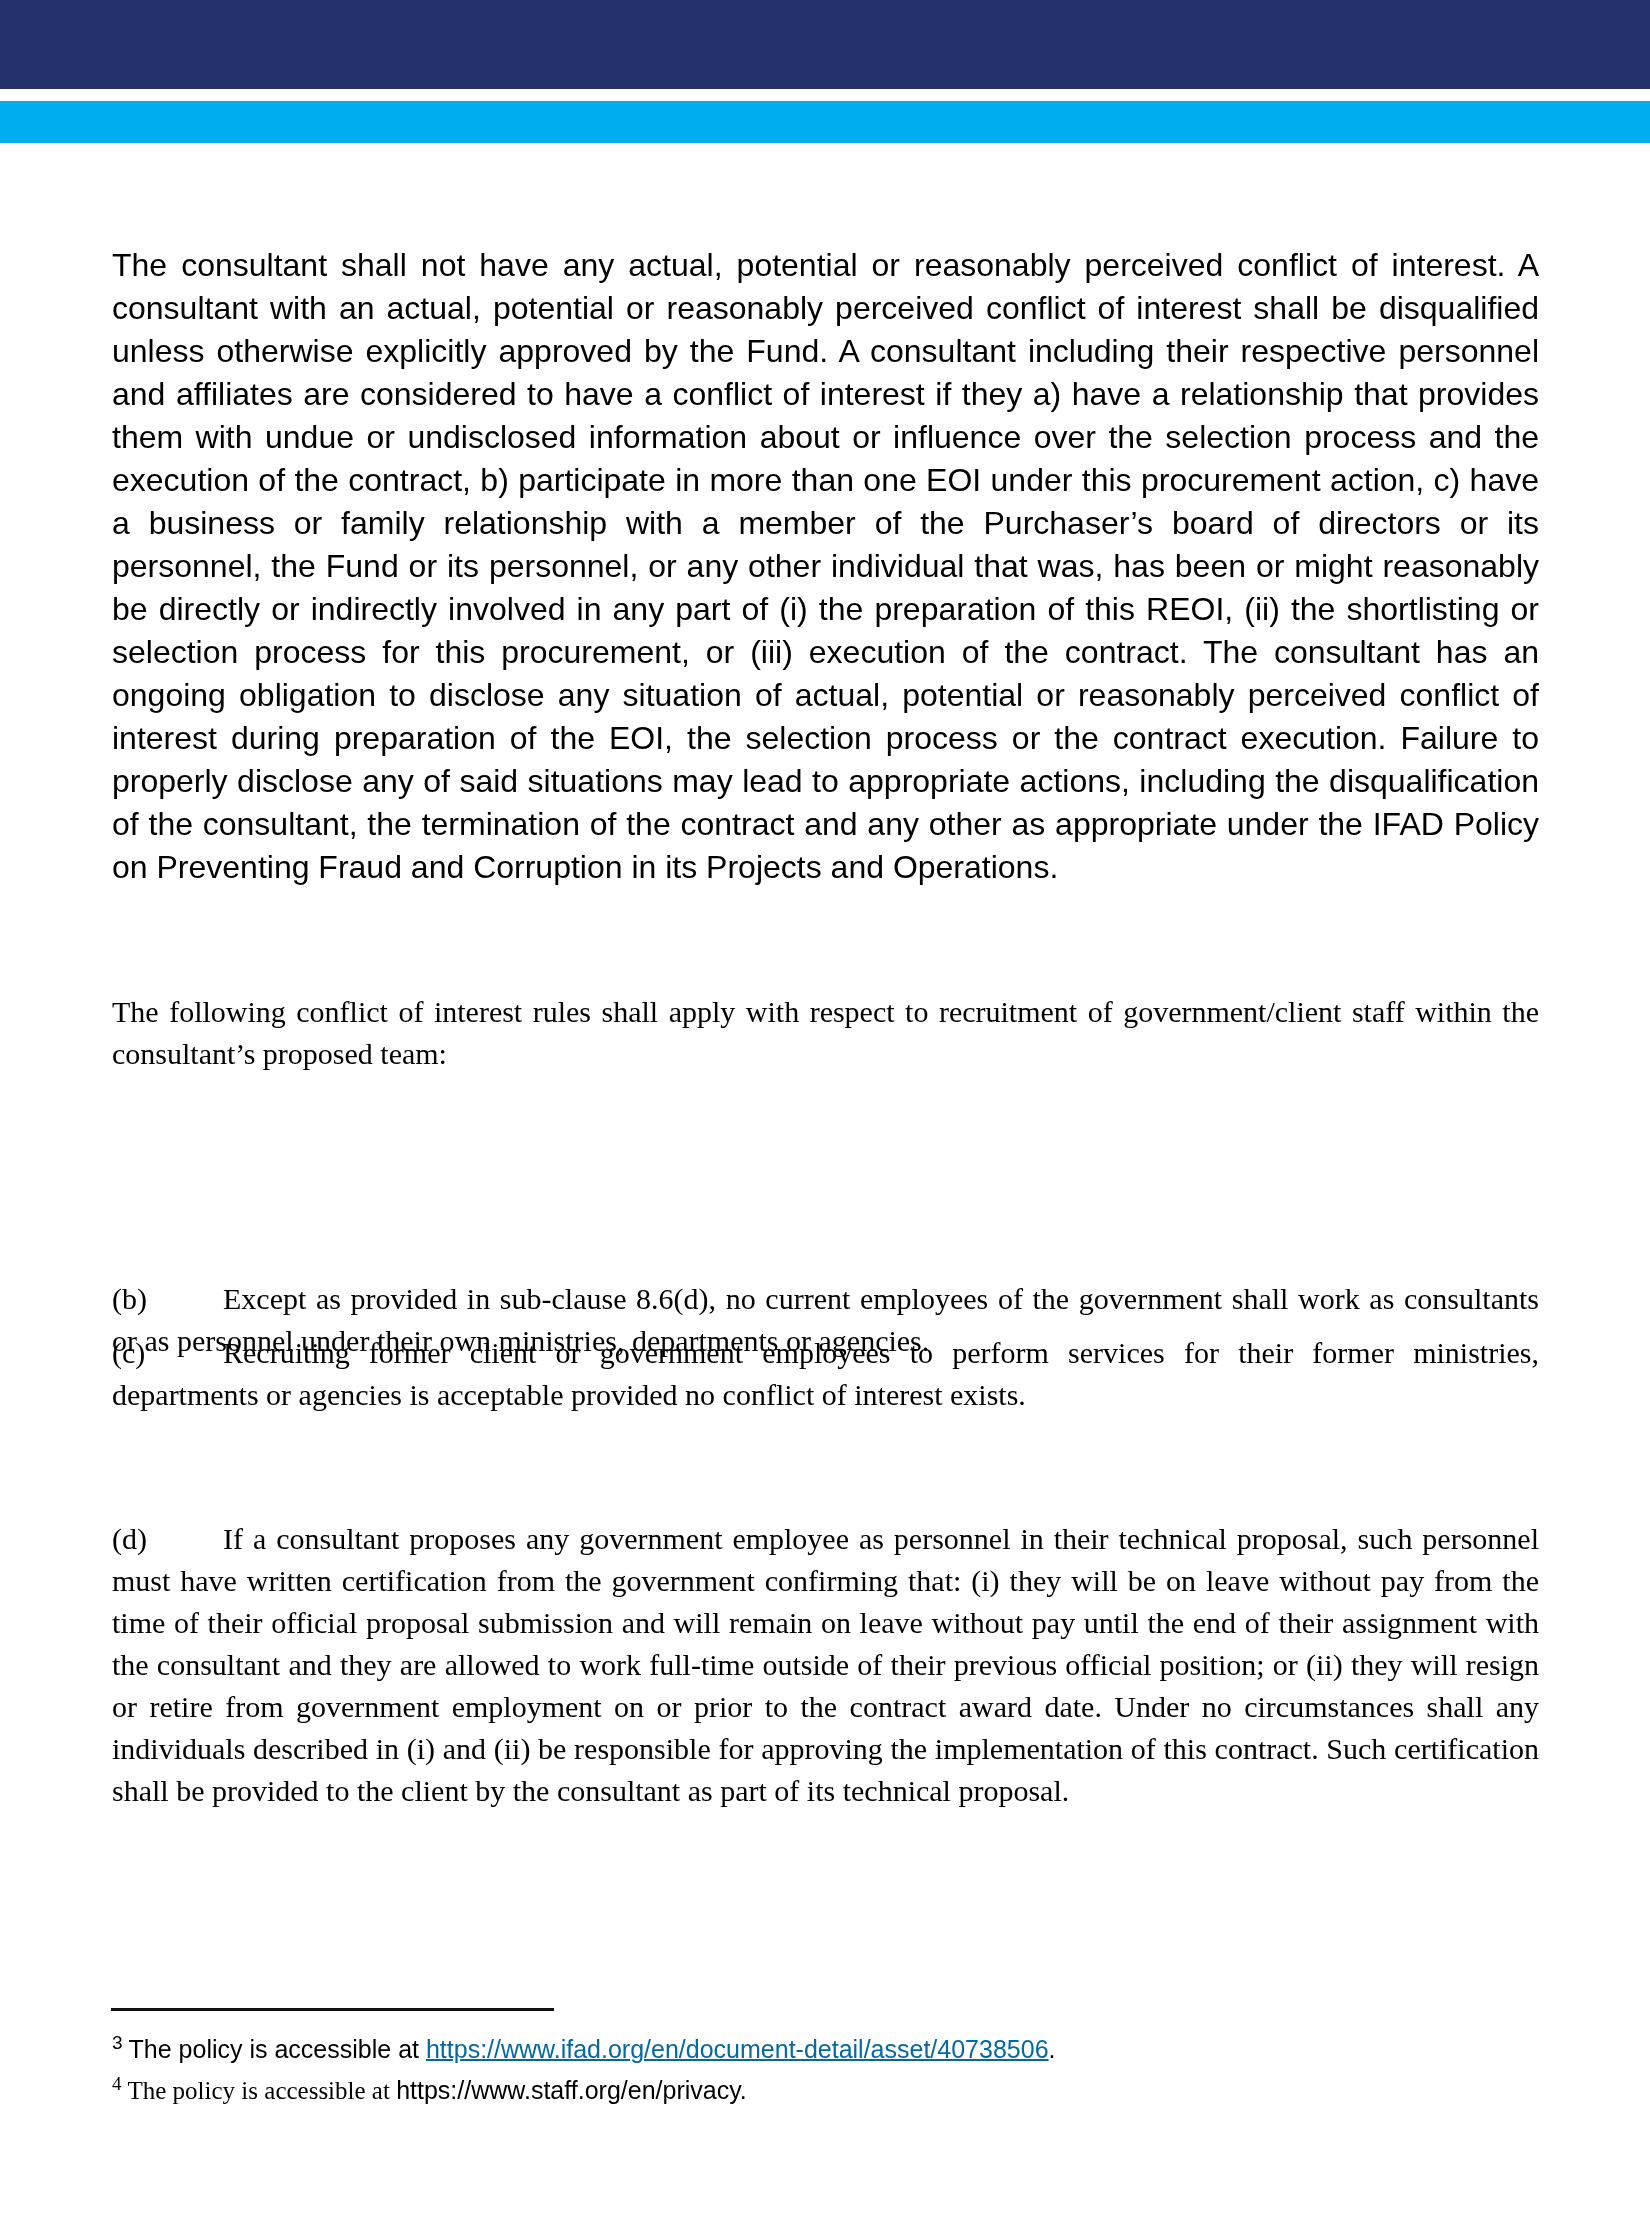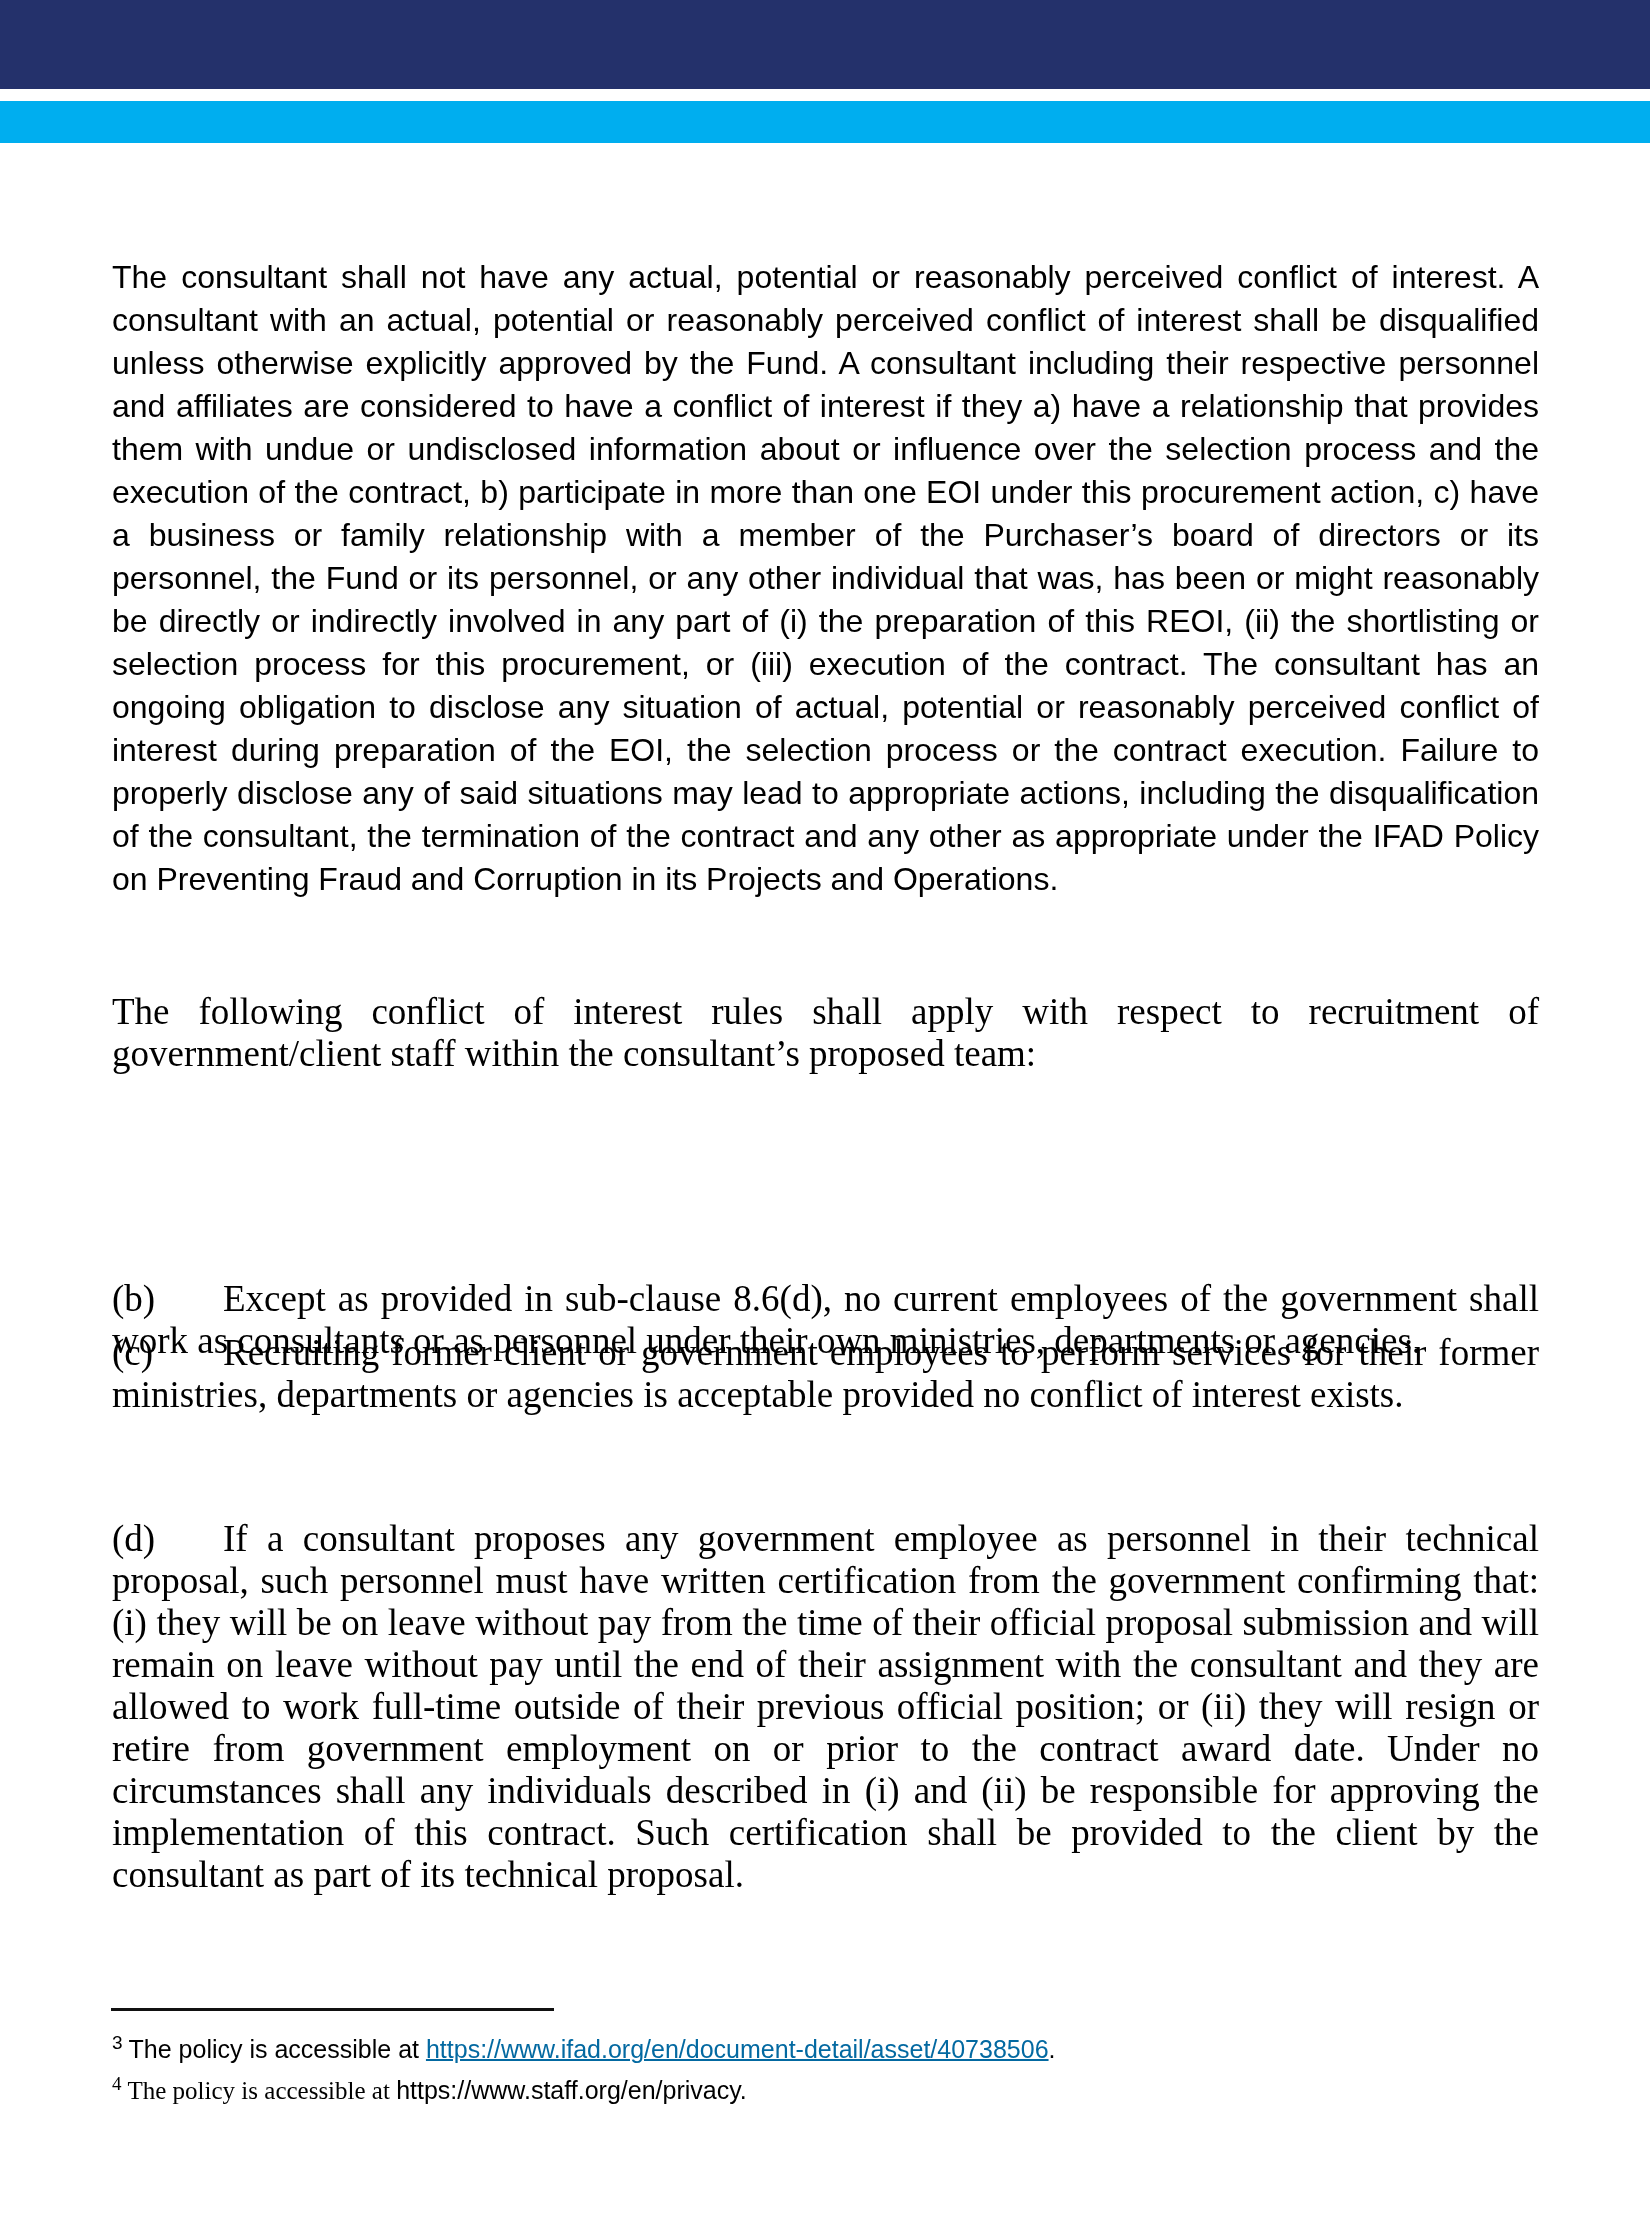--- a/index.html
+++ b/index.html
@@ -31,30 +31,30 @@
     text-align: justify;
     white-space: normal;
   }
   .p-sans {
     font-family: "Liberation Sans", sans-serif;
     font-size: 32px;
     line-height: 43px;
   }
   .p-serif {
     font-family: "Liberation Serif", serif;
-    font-size: 37px;
+    font-size: 30px;
     line-height: 42px;
   }
   .p sup {
     font-size: 21px;
     line-height: 0;
     vertical-align: 12px;
   }
   .p1 { top: 106px; }
-  .p2 { top: 256px; }
+  .p2 { top: 244px; }
   .p3 { top: 991px; }
   .clause-a { top: 1112px; }
   .clause-b { top: 1278px; }
   .clause-c { top: 1332px; }
   .clause-d { top: 1518px; font-family: Liberation Serif, serif; }
   .marker {
     display: inline-block;
     width: 111px;
   }
   .fn-separator {

